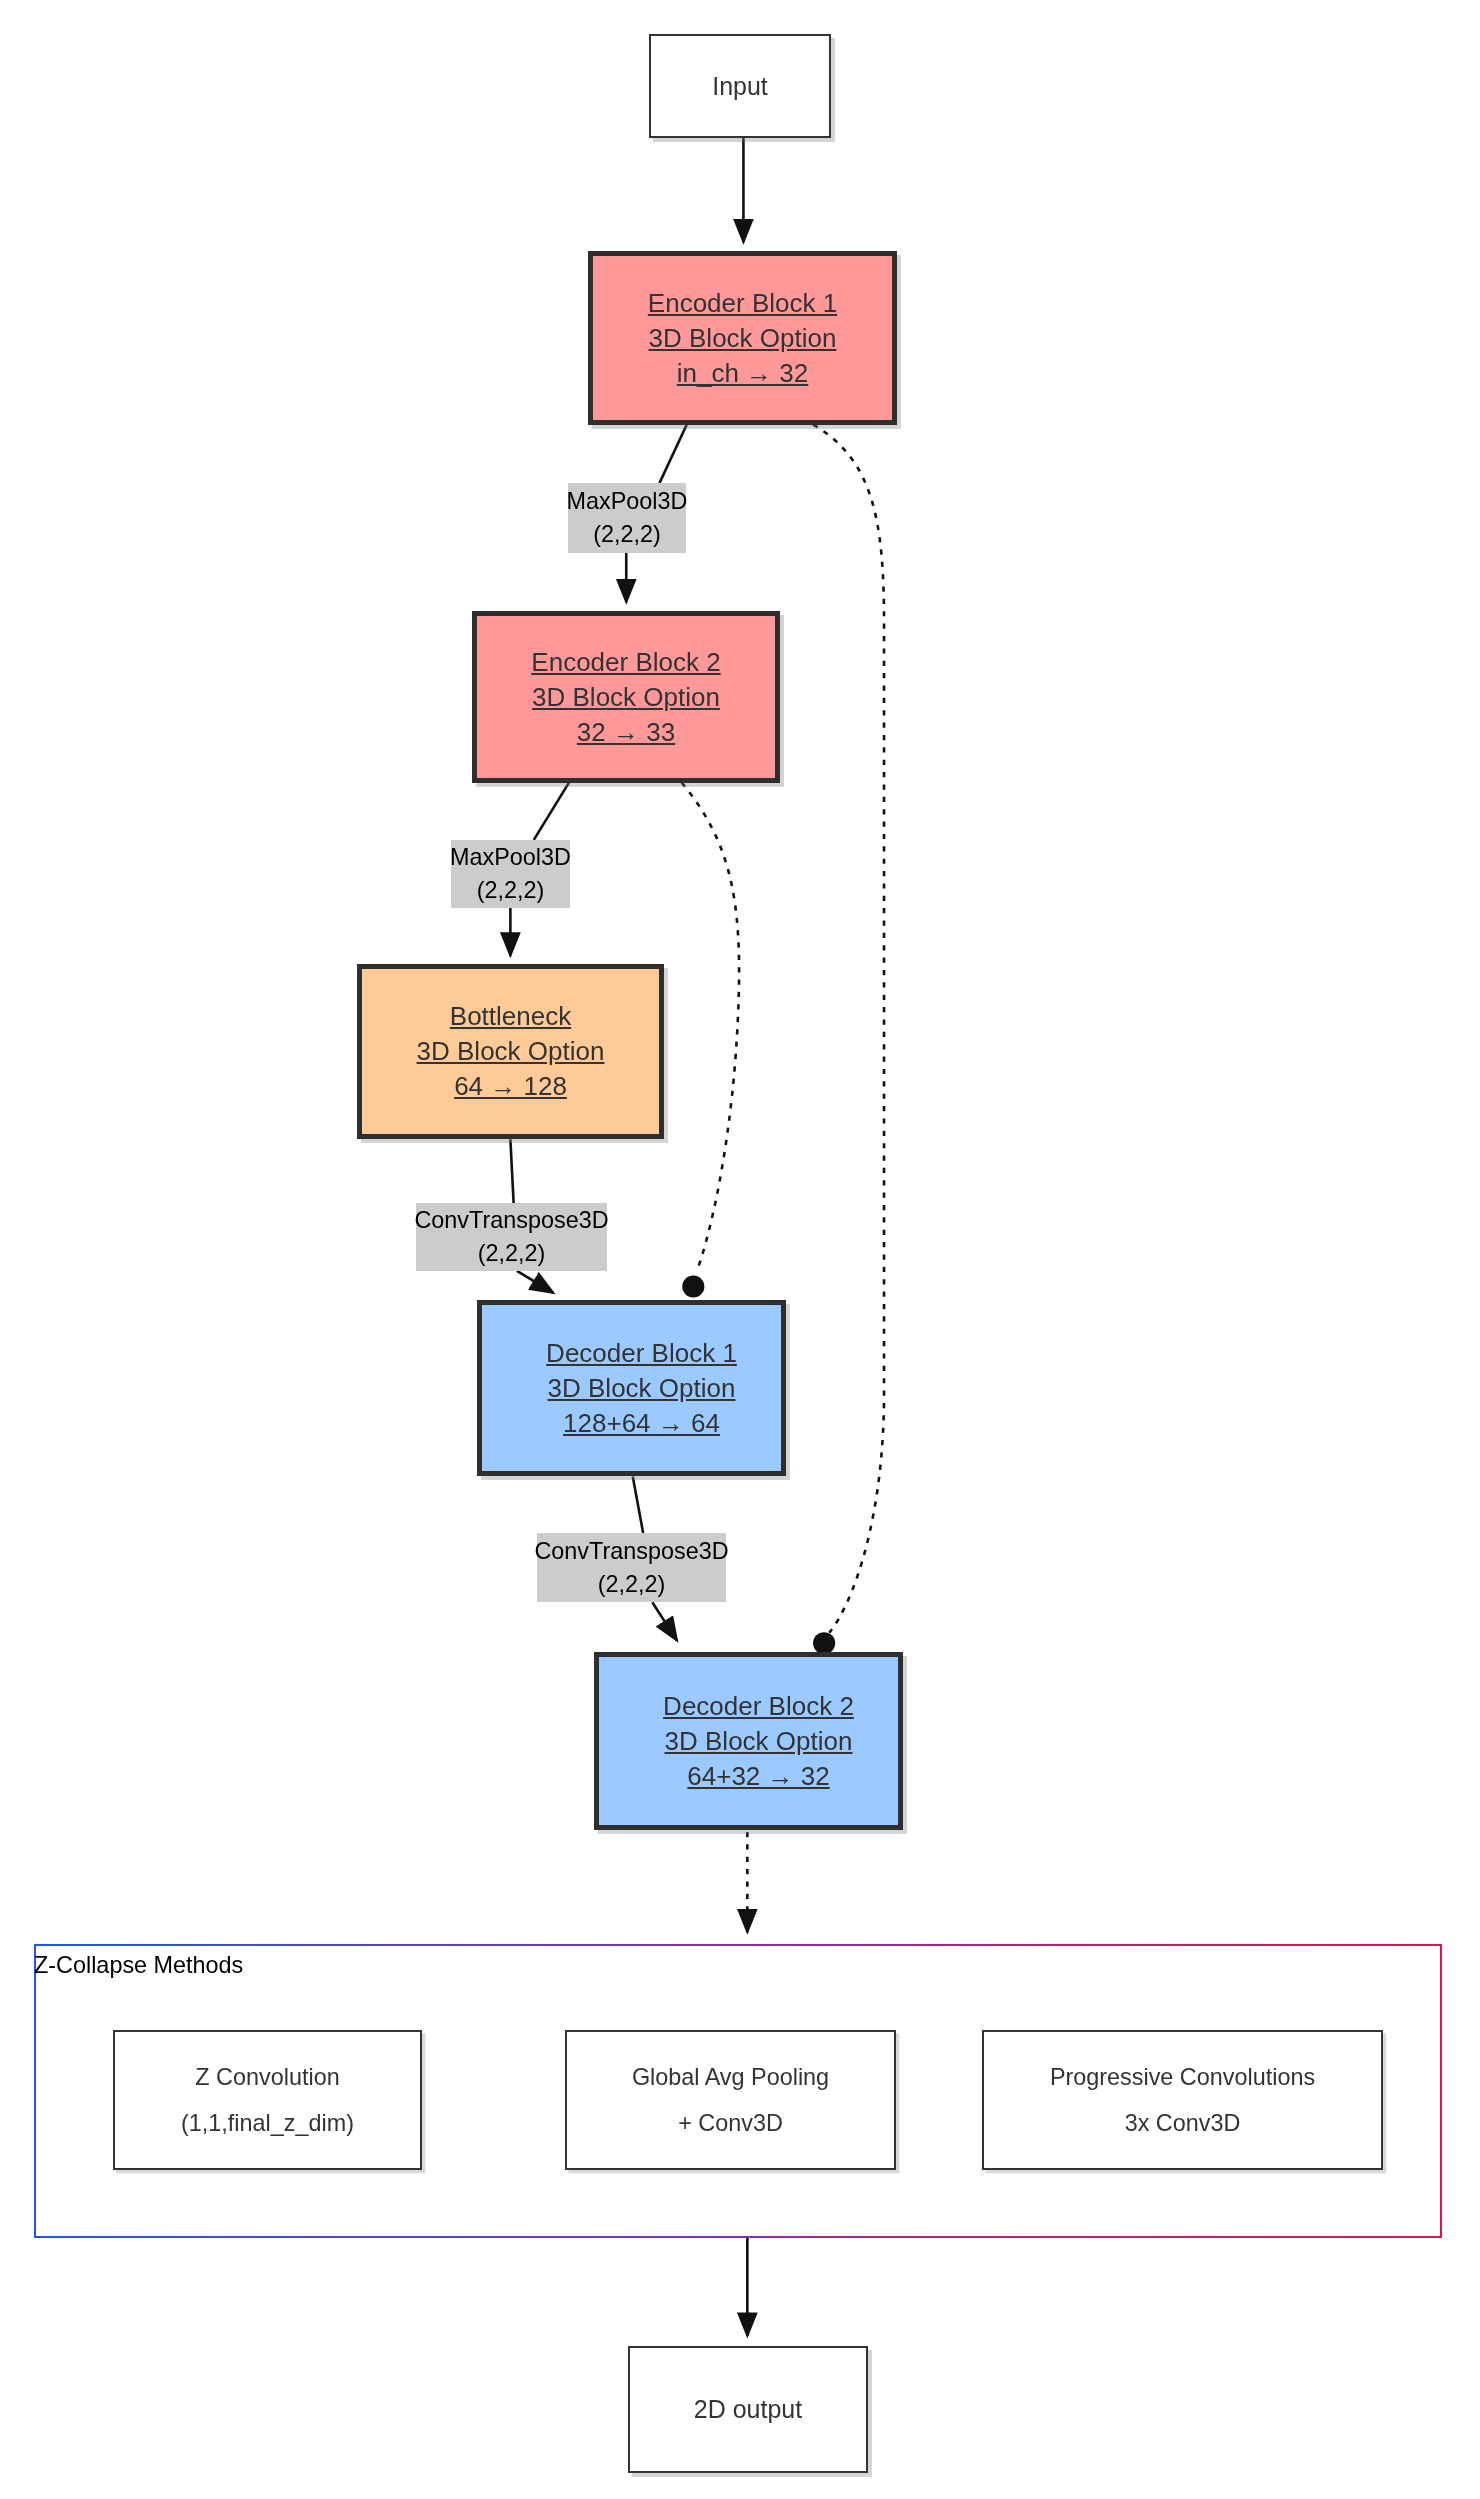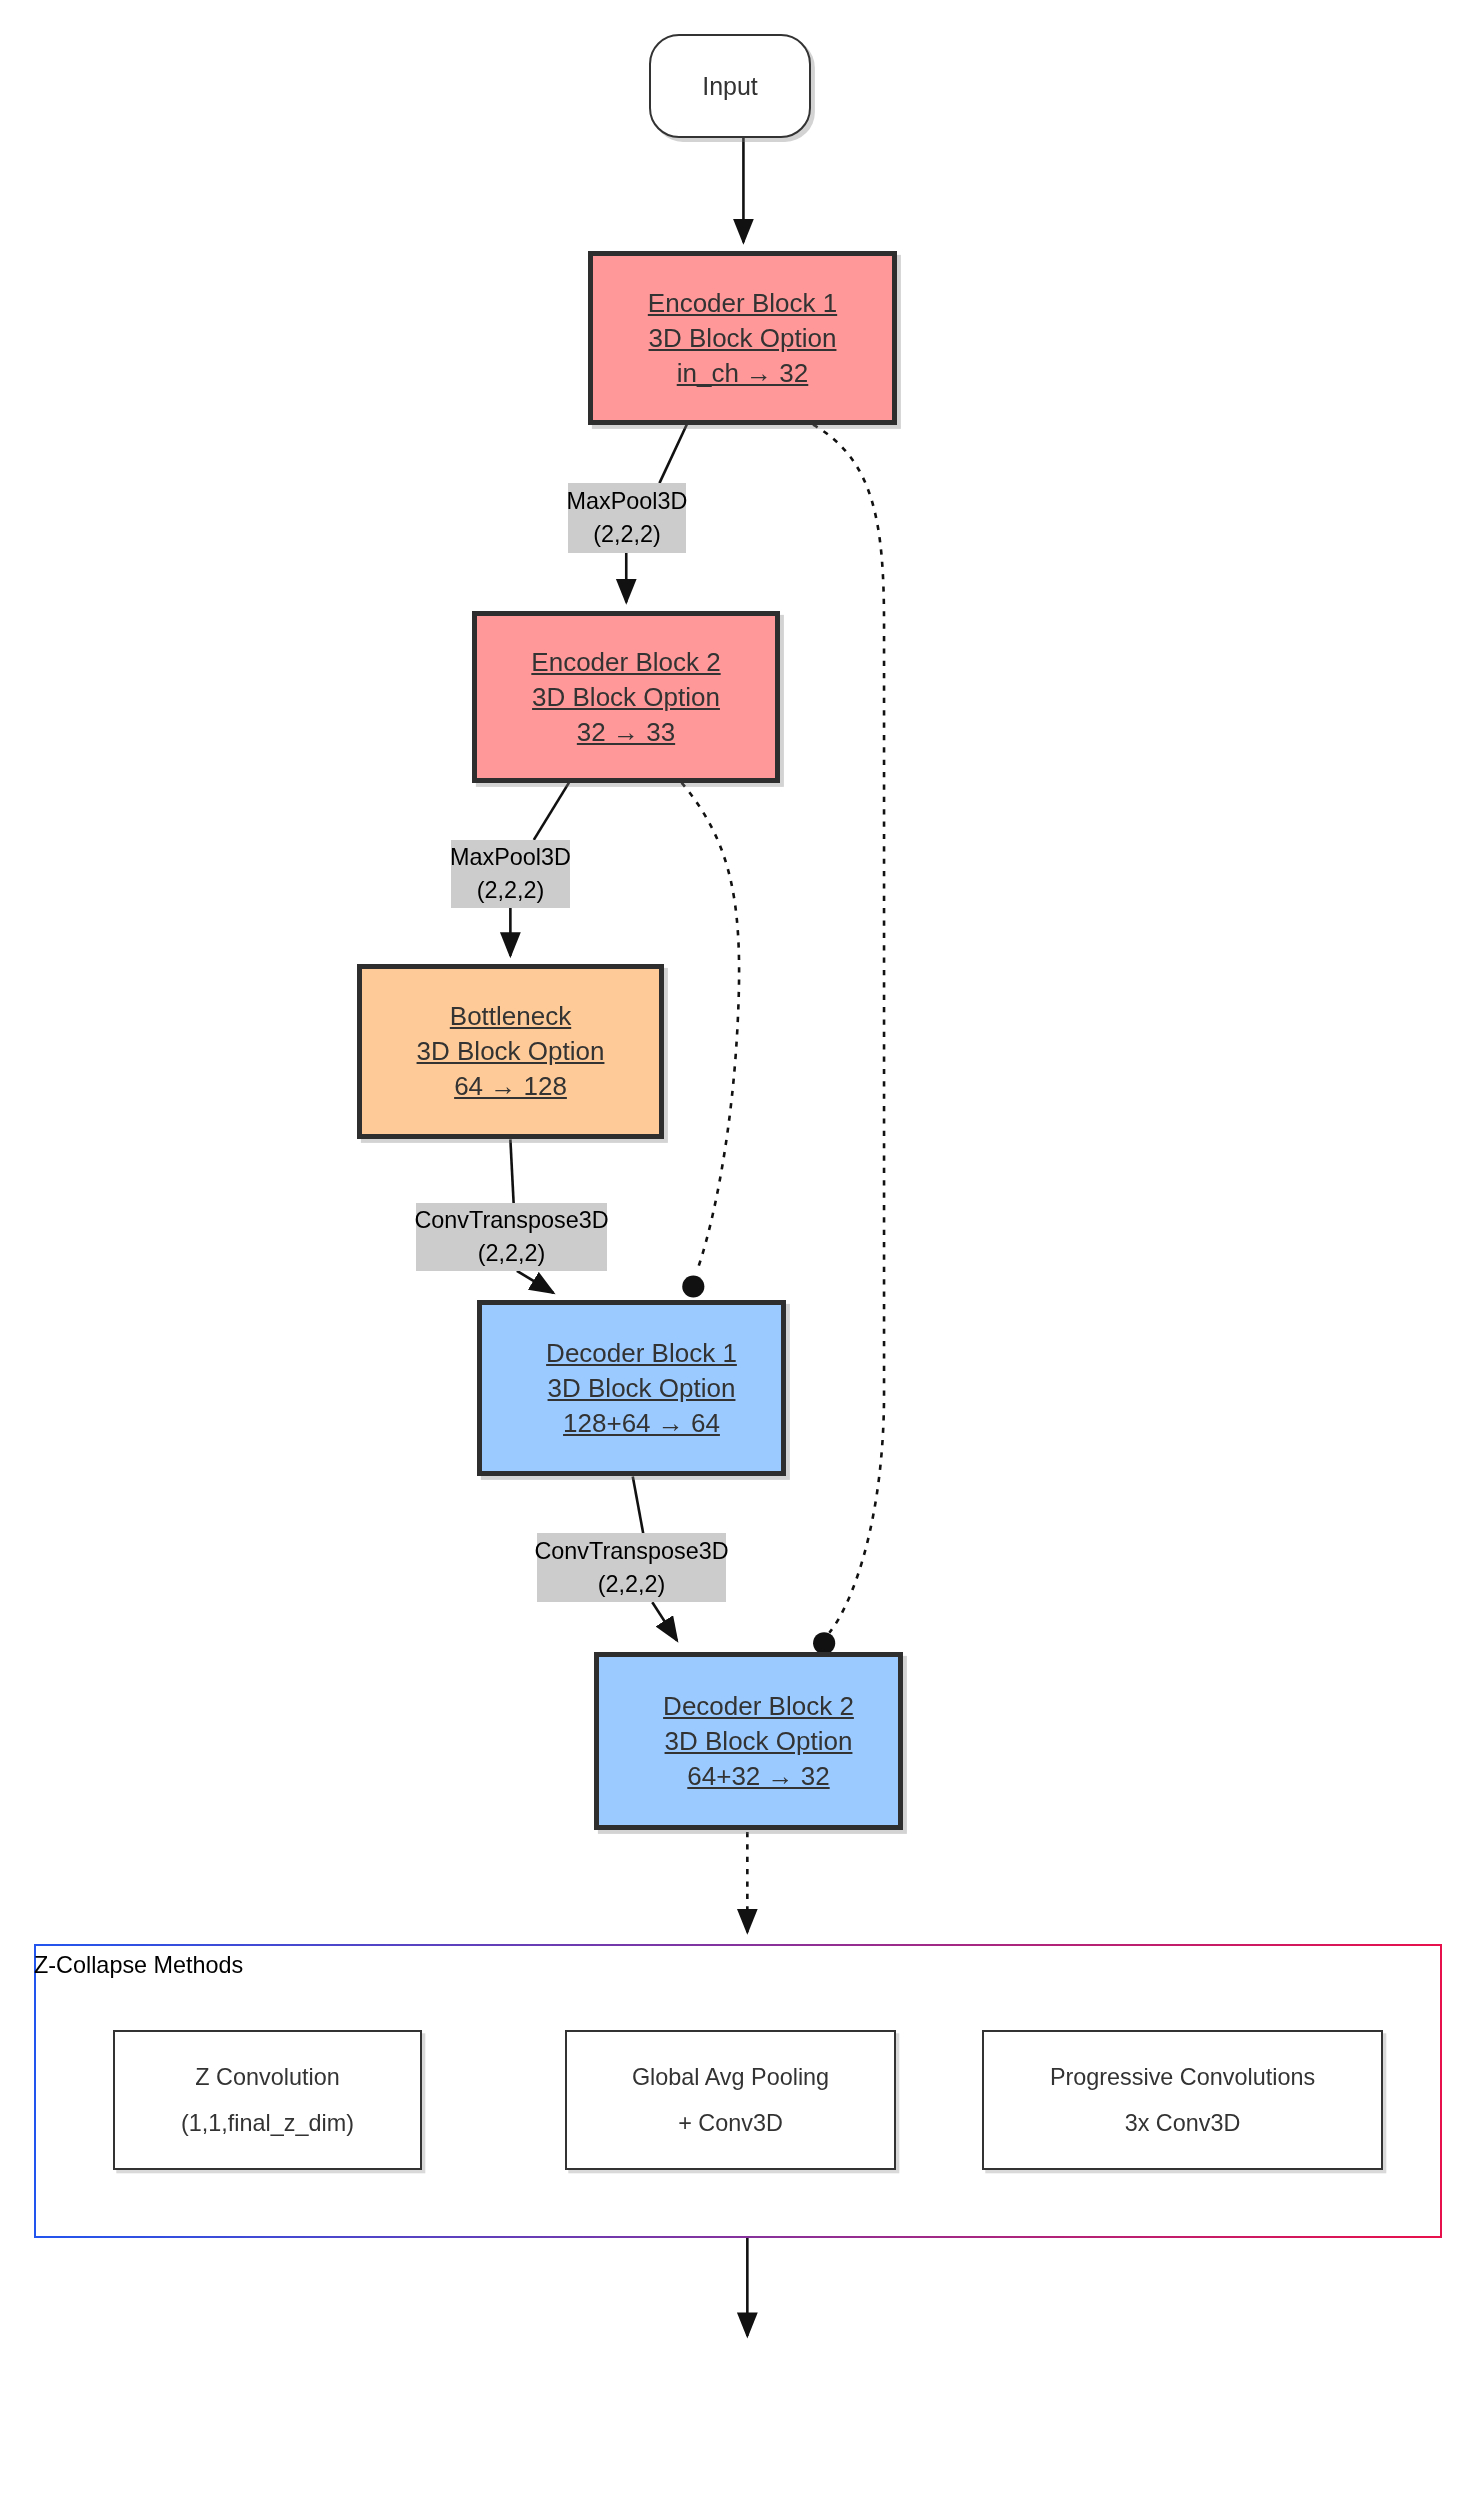--- a/index.html
+++ b/index.html
@@ -77,21 +77,21 @@
     <path d="M1148 3437 L1148 3588" stroke="#111111" stroke-width="4" fill="none" marker-end="url(#ah)"></path>
 
     <path d="M1047 1202 C1122 1292 1141 1382 1134 1552 C1127 1732 1096 1882 1070 1954" stroke="#111111" stroke-width="4" fill="none" stroke-dasharray="8 11"></path>
     <path d="M1249 652 C1342 706 1358 800 1358 960 L1358 2140 C1358 2330 1312 2460 1274 2508" stroke="#111111" stroke-width="4" fill="none" stroke-dasharray="8 11"></path>
     <path d="M1148 2814 L1148 2968" stroke="#111111" stroke-width="4" fill="none" stroke-dasharray="8 11" marker-end="url(#ah)"></path>
 
     <circle cx="1065" cy="1976" r="17" fill="#111111"></circle>
     <circle cx="1266" cy="2524" r="17" fill="#111111"></circle>
   </svg>
 
-  <div class="node white-box" style="left:649px; top:34px; width:162px; height:104px;border-radius:30px;">
+  <div class="node white-box" style="left:649px; top:34px; width:182px; height:104px;">
     <div>Input</div>
   </div>
 
   <div class="node chain-box enc" style="left:588px; top:251px; width:309px; height:174px;">
     <div>Encoder Block 1</div>
     <div>3D Block Option</div>
     <div>in_ch → 32</div>
   </div>
 
   <div class="node op-label" style="left:568px; top:483px; width:118px; height:70px;">
@@ -149,15 +149,18 @@
   <div class="node method-box" style="left:537px; top:2030px; width:331px; height:140px;margin-left:28px;">
     <div>Global Avg Pooling</div>
     <div>+ Conv3D</div>
   </div>
 
   <div class="node method-box" style="left:982px; top:2030px; width:401px; height:140px;">
     <div>Progressive Convolutions</div>
     <div>3x Conv3D</div>
   </div>
 
+  <div class="node white-box" style="left:628px; top:2346px; width:240px; height:127px;">
+    <div>2D output</div>
+  </div>
 
 </div>
 
 
 </body></html>

